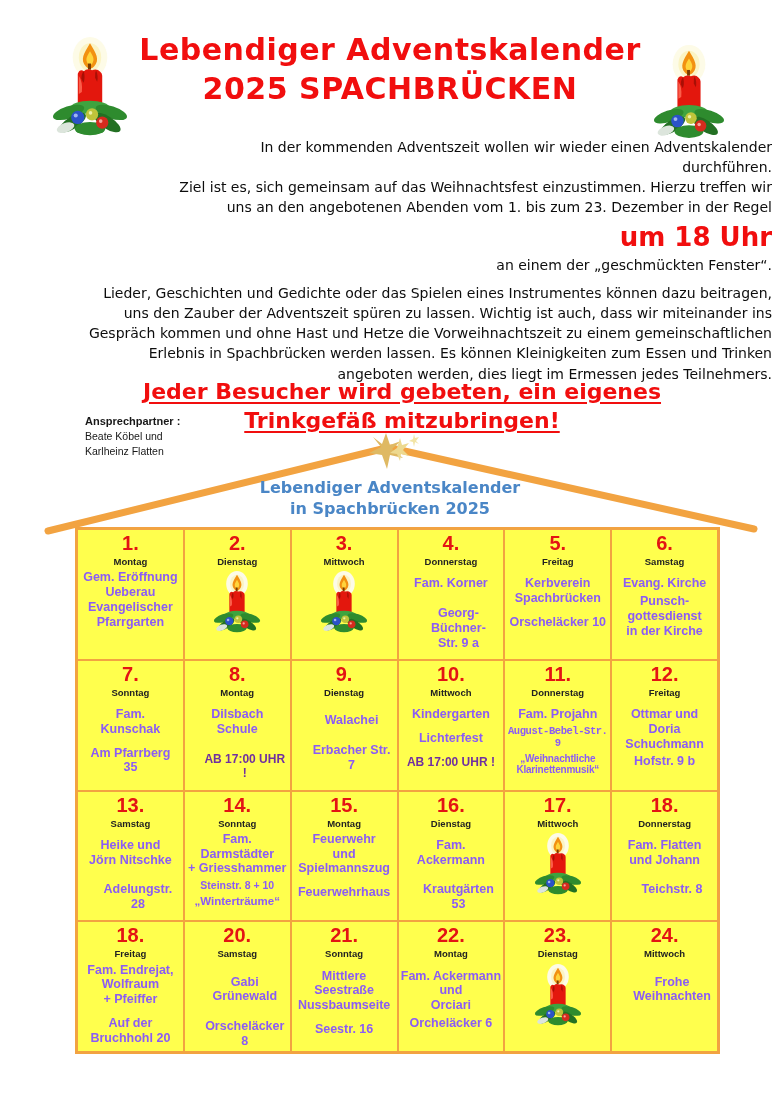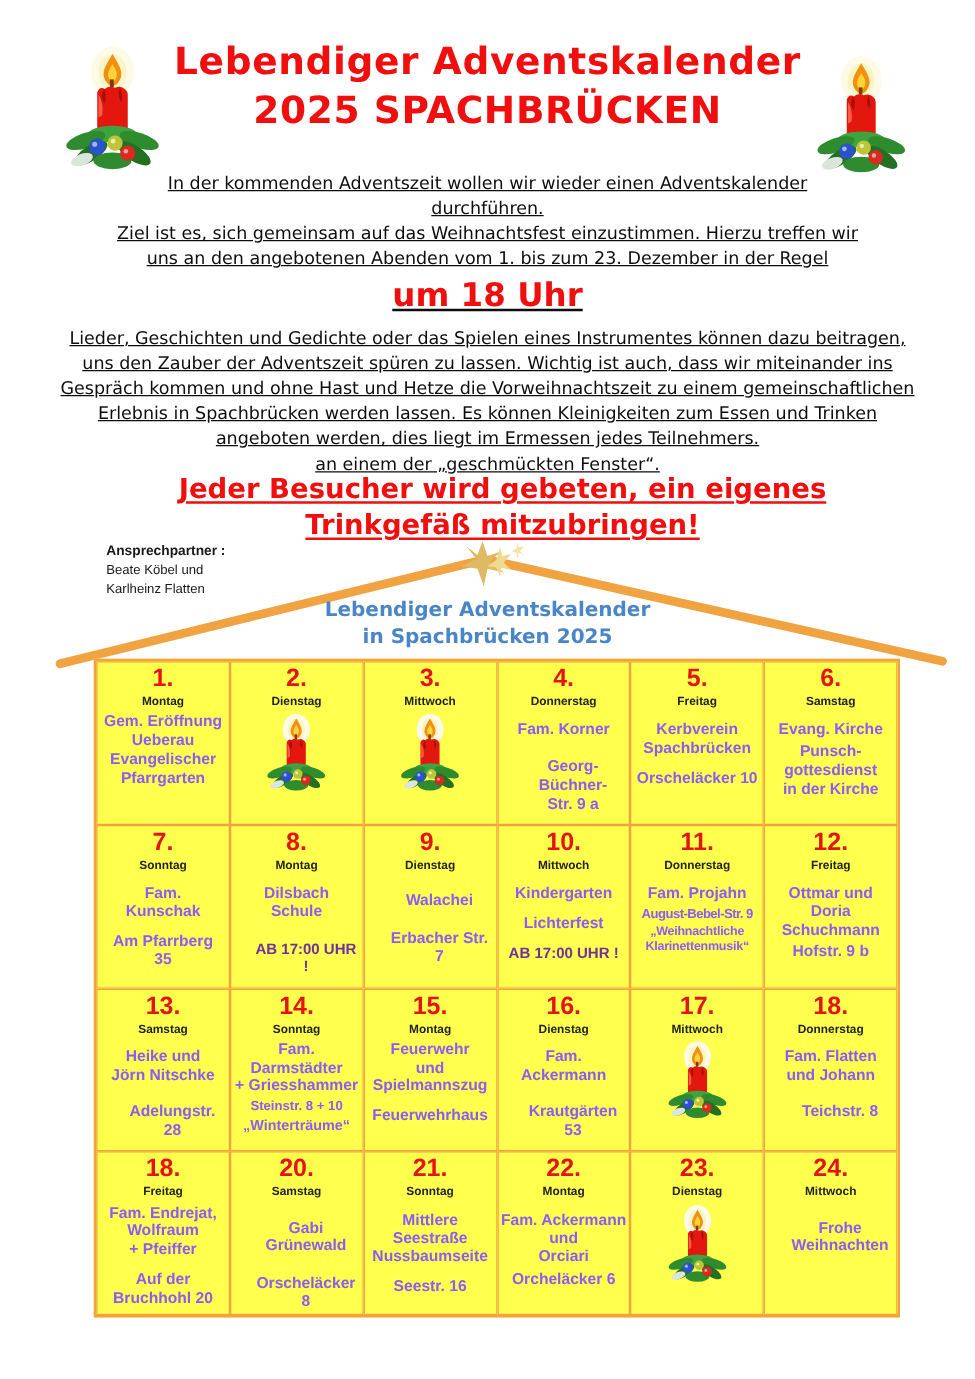--- a/index.html
+++ b/index.html
@@ -24,36 +24,36 @@
   .candle-right{left:638px;top:42px;width:102px;height:106px;}
   .candle-wrap svg{width:100%;height:100%;}
   .title{
     position:absolute;top:30px;left:120px;width:540px;
     text-align:center;color:var(--red);font-weight:bold;
     font-size:30px;line-height:1.3;letter-spacing:0.5px;
   }
   
   .intro{
     position:absolute;top:137px;left:8px;width:764px;
-    text-align:center;font-size:14px;line-height:1.44;color:#0d0d0d;text-decoration:underline;
+    text-align:right;font-size:14px;line-height:1.44;color:#0d0d0d;
   }
   .intro .time{
     color:var(--red);font-weight:bold;font-size:26px;line-height:1.2;
     margin:4px 0 2px 0;
   }
   .intro .p4{margin-top:8px;}
   
   .notice{
     position:absolute;top:377px;left:12px;width:780px;text-align:center;
     color:var(--red);font-weight:bold;font-size:22px;line-height:1.32;
   }
   .notice .nline{text-decoration:underline;text-decoration-thickness:2px;text-underline-offset:3px;}
   
   .contact{
-    position:absolute;left:85px;top:434px;width:140px;text-align:left;
+    position:absolute;left:85px;top:414px;width:140px;text-align:left;
     font-family:"Liberation Sans",sans-serif;font-size:10.5px;line-height:1.4;color:#181818;
   }
   .contact .clabel{font-weight:bold;font-size:11px;}
   
   .subtitle{
     position:absolute;top:478px;left:0;width:780px;text-align:center;
     color:var(--blue);font-weight:bold;font-size:16px;line-height:1.3;
   }
   
   .roof{position:absolute;top:430px;left:0;width:780px;height:112px;}
@@ -70,21 +70,21 @@
     display:flex;flex-direction:column;align-items:center;
   }
   .num{font-size:20px;font-weight:bold;color:var(--num-red);line-height:1.15;}
   .day{font-size:9.5px;font-weight:600;color:#222;margin-top:1px;line-height:1.2;}
   .blk{font-size:12.5px;font-weight:bold;color:#8b5cf6;line-height:1.18;margin-top:3px;width:100%;}
   .blk.g{margin-top:9px;}
   .blk.gg{margin-top:15px;padding-left:15px;}
   .blk.s{font-size:10.5px;}
   .blk.s2{font-size:11.5px;}
   .blk.xs{font-size:10px;letter-spacing:-0.2px;}
-  .blk.tight{letter-spacing:-0.45px;}
+  .blk.tight{letter-spacing:-0.45px;font-family:Liberation Mono, monospace;}
   .blk.p{color:var(--purple);font-size:12px;}
   .cell-candle{width:66px;height:70px;margin-top:2px;flex:0 0 auto;}
 </style>
 </head>
 <body>
 
 <div class="page">
 
   <div class="candle-wrap candle-left"><svg class="hdr" viewBox="0 0 100 110">
     <ellipse cx="50" cy="23" rx="17" ry="20" fill="#FDFBE7"></ellipse>
@@ -143,26 +143,26 @@
     <div>Lebendiger Adventskalender</div>
     <div>2025 SPACHBRÜCKEN</div>
   </div>
 
   <div class="intro">
     <div class="pre">In der kommenden Adventszeit wollen wir wieder einen Adventskalender
 durchführen.</div>
     <div class="pre">Ziel ist es, sich gemeinsam auf das Weihnachtsfest einzustimmen. Hierzu treffen wir
 uns an den angebotenen Abenden vom 1. bis zum 23. Dezember in der Regel</div>
     <div class="time">um 18 Uhr</div>
+    <div class="pre">an einem der „geschmückten Fenster“.</div>
     <div class="pre p4">Lieder, Geschichten und Gedichte oder das Spielen eines Instrumentes können dazu beitragen,
 uns den Zauber der Adventszeit spüren zu lassen. Wichtig ist auch, dass wir miteinander ins
 Gespräch kommen und ohne Hast und Hetze die Vorweihnachtszeit zu einem gemeinschaftlichen
 Erlebnis in Spachbrücken werden lassen. Es können Kleinigkeiten zum Essen und Trinken
 angeboten werden, dies liegt im Ermessen jedes Teilnehmers.</div>
-    <div class="pre">an einem der „geschmückten Fenster“.</div>
   </div>
 
   <div class="notice">
     <div class="nline">Jeder Besucher wird gebeten, ein eigenes</div>
     <div class="nline">Trinkgefäß mitzubringen!</div>
   </div>
 
   <div class="contact">
     <div class="clabel">Ansprechpartner :</div>
     <div>Beate Köbel und</div>

